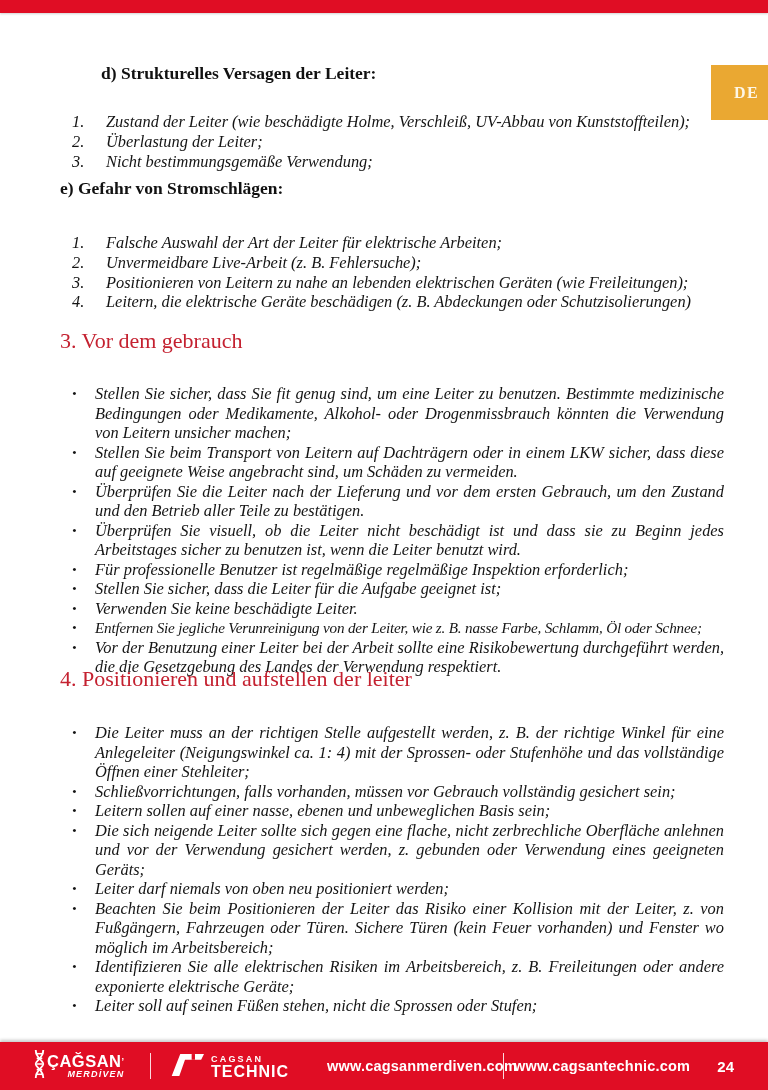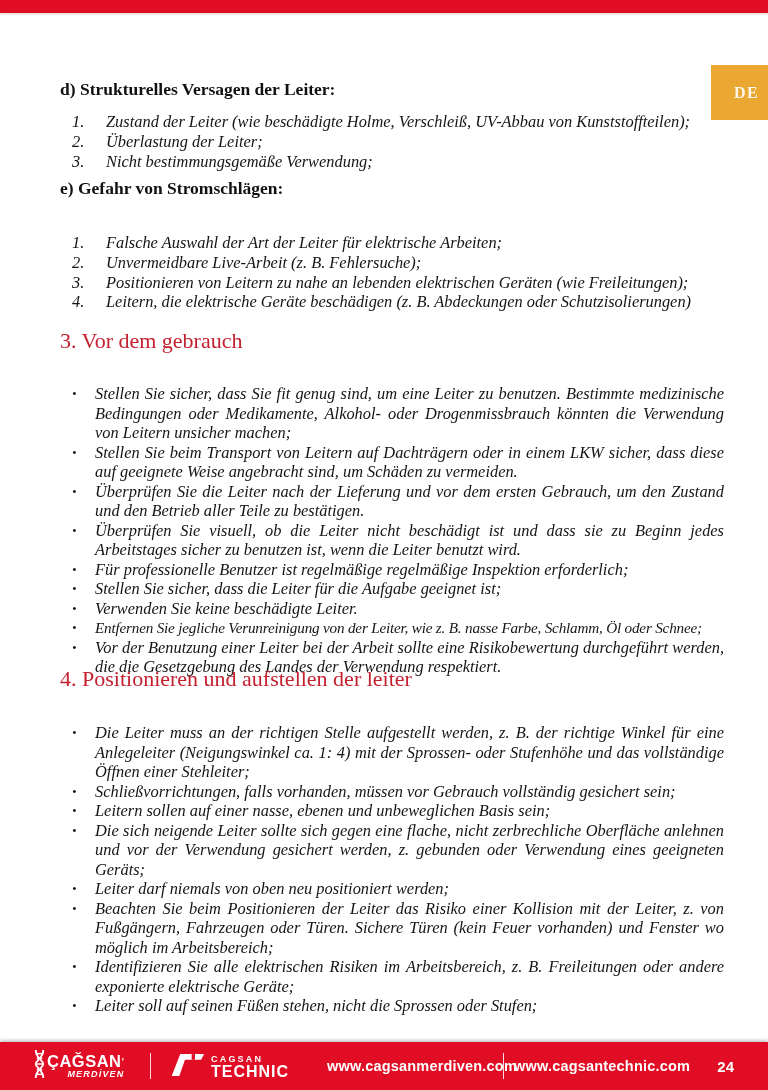--- a/index.html
+++ b/index.html
@@ -84,21 +84,21 @@
 </style>
 </head>
 <body>
 
 <div class="topbar"></div>
 
 <div class="de-tab">
   <span>DE</span>
 </div>
 
-<h3 class="block sub-heading" style="top:78px;">d) Strukturelles Versagen der Leiter:</h3>
+<h3 class="block sub-heading" style="top:62px;margin-left:41px;">d) Strukturelles Versagen der Leiter:</h3>
 
 <ol class="block numbered" style="top:100px;">
 
 <li>
       <span class="txt">Zustand der Leiter (wie beschädigte Holme, Verschleiß, UV-Abbau von Kunststoffteilen);</span>
     </li>
     <li>
       <span class="txt">Überlastung der Leiter;</span>
     </li>
     <li>

